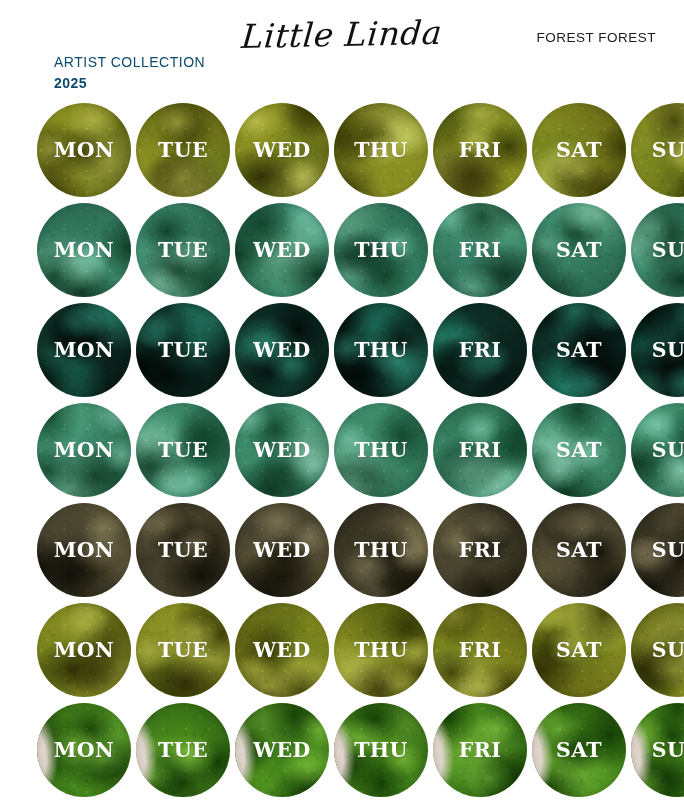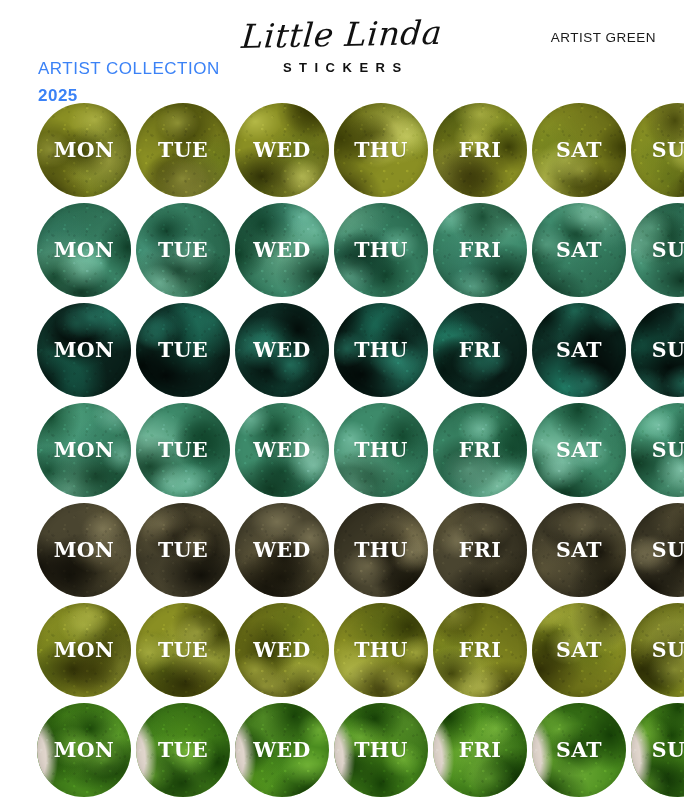--- a/index.html
+++ b/index.html
@@ -26,26 +26,26 @@
   
   .header {
     position: absolute;
     top: 0;
     left: 0;
     width: 684px;
     height: 96px;
   }
   .collection {
     position: absolute;
-    left: 38px;
+    left: 54px;
     top: 30px;
     font-family: "Liberation Sans", sans-serif;
-    font-size: 17px;
+    font-size: 14px;
     letter-spacing: 0.5px;
-    color: #3b82f6;
+    color: #0c4a6e;
     line-height: 1.55;
     white-space: pre-line;
   }
   .collection .line2 { display: block; font-weight: bold; }
 
   .brand {
     position: absolute;
     left: 50%;
     top: 18px;
     transform: translateX(-50%);
@@ -153,24 +153,23 @@
 <div class="sheet">
 
   <div class="header">
     <div class="collection">
       <span>ARTIST COLLECTION</span>
       <span class="line2">2025</span>
     </div>
 
     <div class="brand">
       <span class="brand-script">Little Linda</span>
-      <span class="brand-sub">STICKERS</span>
     </div>
 
-    <div class="palette-name">ARTIST GREEN</div>
+    <div class="palette-name">FOREST FOREST</div>
   </div>
 
   <div class="grid" id="grid">
       <div class="sticker" style="left: 37px; top: 103px;">
         <div class="wash wash-a" style="background: radial-gradient(72% 58% at 72.8% 59.9%, rgb(185, 189, 82) 0%, rgba(185, 189, 82, 0) 62%), radial-gradient(64% 70% at 71.2% 54.7%, rgb(111, 125, 28) 0%, rgba(111, 125, 28, 0) 58%), radial-gradient(80% 52% at 86.6% 81.8%, rgb(125, 138, 34) 0%, rgba(125, 138, 34, 0) 66%), radial-gradient(circle at 50% 46%, rgb(138, 143, 35) 0%, rgb(138, 143, 35) 100%);"></div>
         <div class="wash wash-b" style="background: radial-gradient(58% 42% at 16.9% 91.8%, rgb(74, 68, 16) 0%, rgba(74, 68, 16, 0) 70%), radial-gradient(46% 52% at 20.6% 53%, rgb(93, 93, 20) 0%, rgba(93, 93, 20, 0) 64%), radial-gradient(38% 34% at 49% 52.3%, rgb(93, 93, 20) 0%, rgba(93, 93, 20, 0) 72%), linear-gradient(97deg, rgba(93, 93, 20, 0) 38%, rgba(93, 93, 20, 0.667) 100%);"></div>
         <div class="wash wash-c" style="background: radial-gradient(34% 26% at 60% 21.8%, rgb(185, 189, 82) 0%, rgba(185, 189, 82, 0) 74%), radial-gradient(26% 22% at 18.4% 49.9%, rgb(185, 189, 82) 0%, rgba(185, 189, 82, 0) 78%);"></div>
         <div class="grain"></div>
         <div class="edge"></div>
         <div class="day">MON</div>

